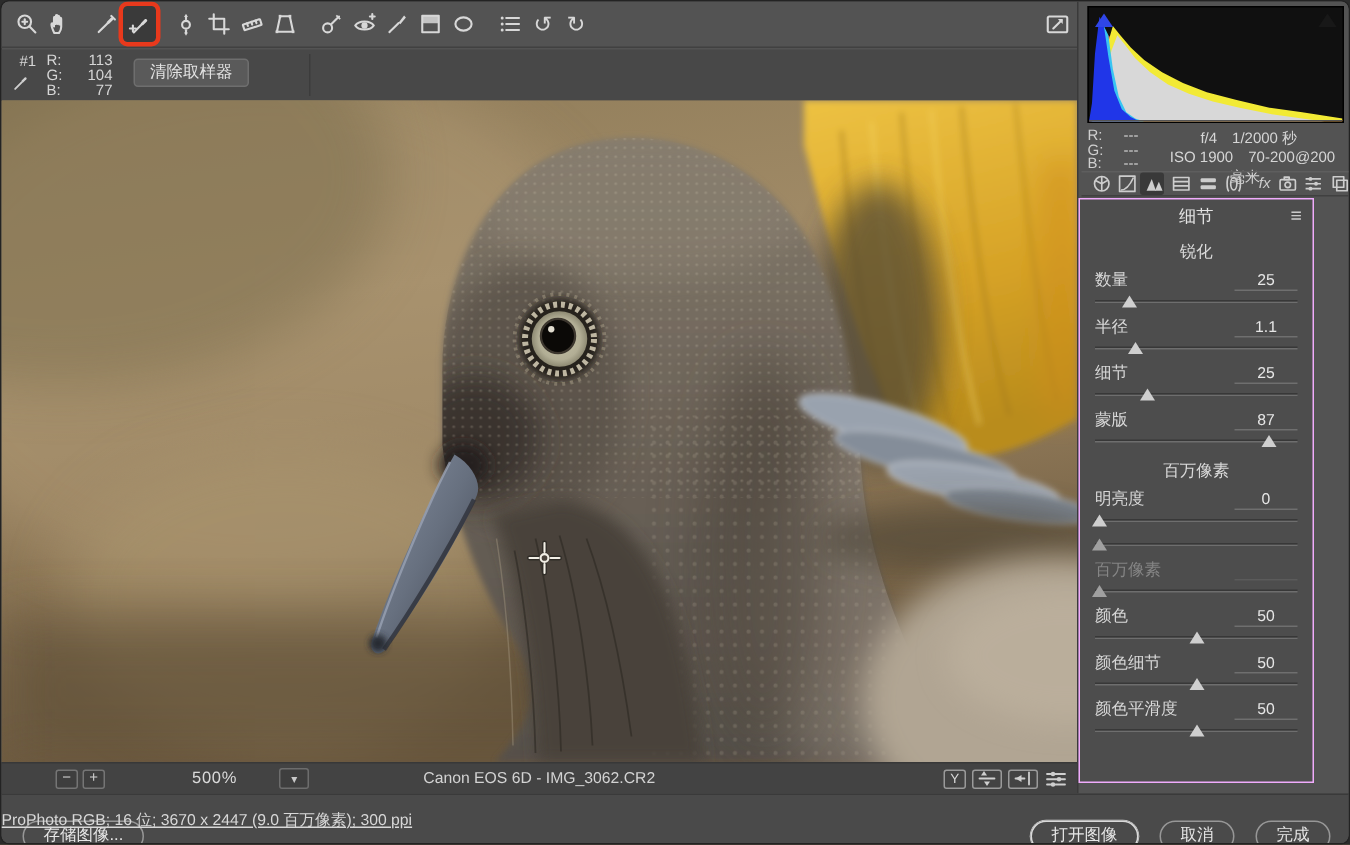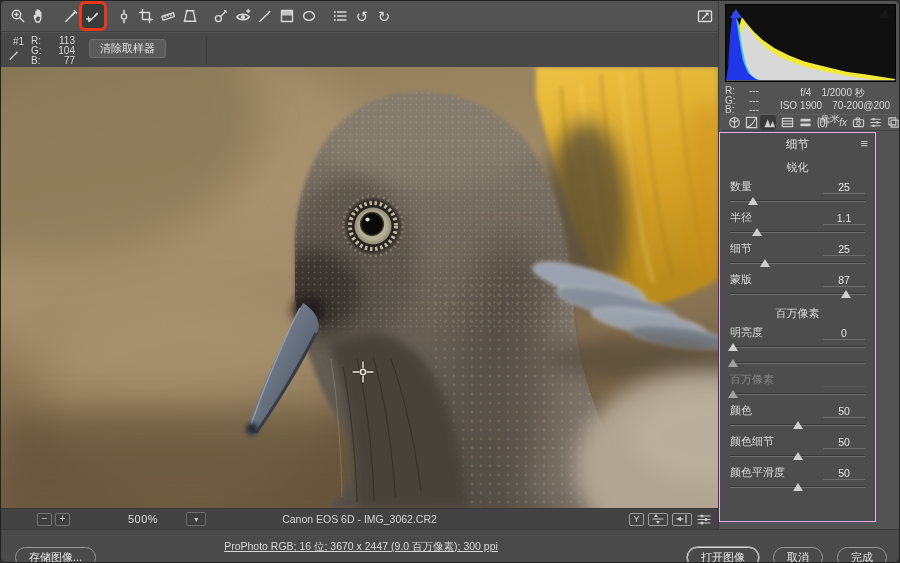--- a/index.html
+++ b/index.html
@@ -83,21 +83,21 @@
     border-bottom:8px solid #cfcfcf;margin-left:-5px;}
   .srow.disabled .top{color:#858585;}
   .srow.disabled .value{border-bottom-color:#5b5b5b;}
   .srow.disabled .thumb{border-bottom-color:#a0a0a0;}
   
   .footer{position:absolute;left:0;top:528px;width:900px;height:35px;background:#4a4a4a;border-top:1px solid #3a3a3a;
     display:flex;align-items:center;padding:0 14px;}
   .pill{height:21px;padding:0 13px;border:1px solid #979797;border-radius:11px;background:transparent;
     color:#e6e6e6;font-size:11px;line-height:19px;white-space:nowrap;margin-top:20px;}
   .pill.primary{border-color:#d9d9d9;box-shadow:0 0 0 0.5px #d9d9d9;}
-  .wf-link{position:absolute;left:0;right:180px;text-align:center;font-size:10.5px;color:#d8d8d8;
+  .wf-link{position:absolute;left:0;right:180px;font-size:10.5px;color:#d8d8d8;
     text-decoration:underline;pointer-events:auto;}
   .fr{margin-left:auto;display:flex;gap:14px;}
 </style>
 </head>
 <body>
 
 <div class="window">
 
   <div class="toolbar">
     <span class="tool">

